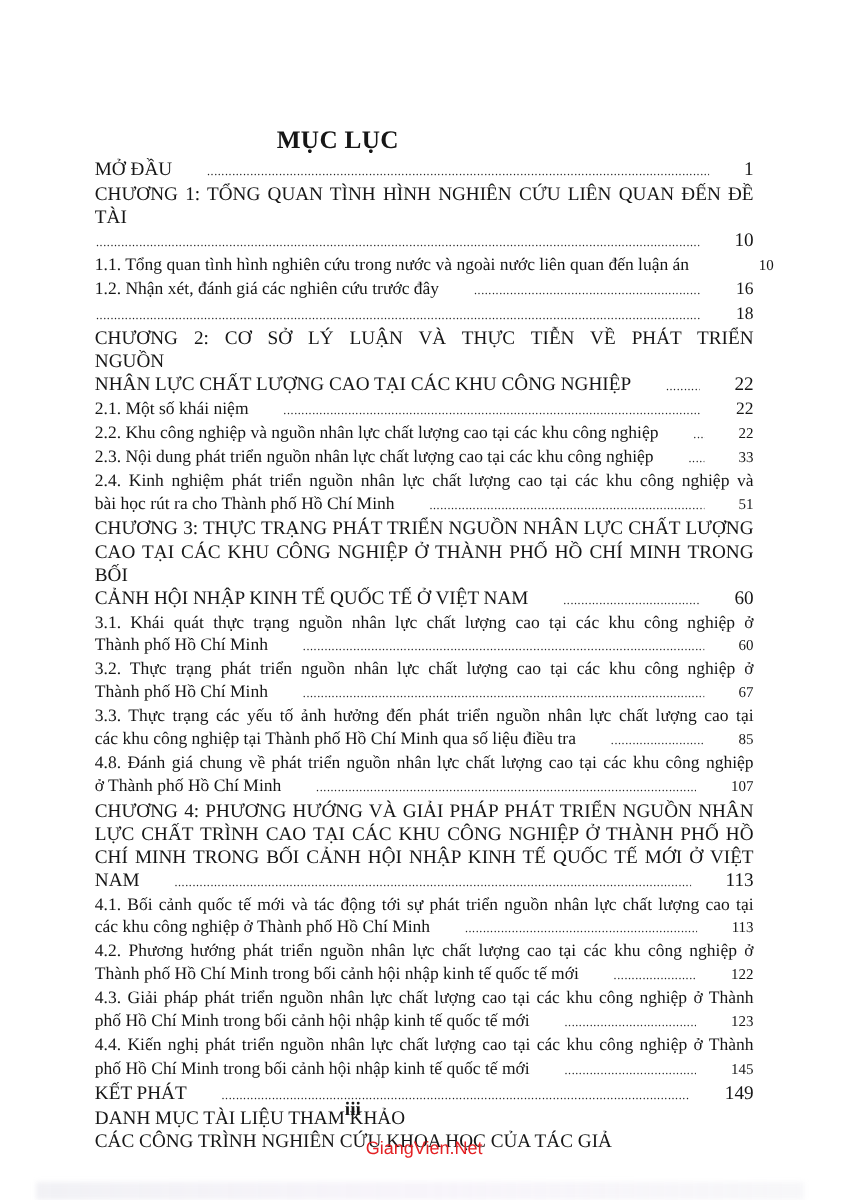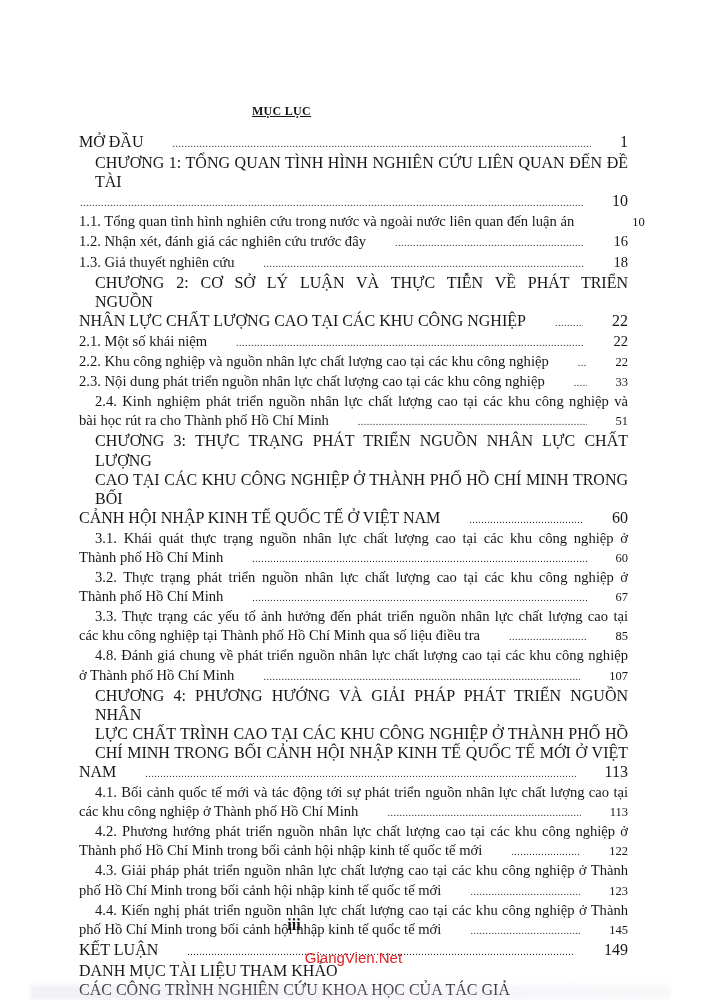--- a/index.html
+++ b/index.html
@@ -6,28 +6,28 @@
     body {
       width: 707px; height: 1000px;
       background: #ffffff;
       position: relative;
       overflow: hidden;
       font-family: "Liberation Serif", "DejaVu Serif", serif;
       color: #161616;
     }
     .page-title {
       position: absolute; top: 104px; left: 0; width: 563px;
-      text-align: center; font-weight: bold; font-size: 12px; letter-spacing: 0.3px; text-decoration: underline;
+      text-align: center; font-weight: bold; font-size: 21px; letter-spacing: 0.3px;
     }
     .toc {
       position: absolute; top: 132px; left: 79px; width: 549px;
       font-size: 14.6px; line-height: 19.1px;
     }
     .line { display: flex; align-items: baseline; white-space: nowrap; gap: 28px; }
-    .line.justify { display: block; text-align: justify; text-align-last: justify; white-space: normal; margin-left: 16px; }
+    .line.justify { display: block; text-align: justify; text-align-last: justify; white-space: normal; }
     .line .txt { flex: 0 0 auto; }
     .line .dots {
       flex: 1 1 auto; overflow: hidden; margin: 0 1px;
       font-size: 10px; letter-spacing: 0.5px; color: #222;
     }
     .line .dots::before {
       content: "..........................................................................................................................................................................................................................";
     }
     .line .pg { flex: 0 0 auto; }
     .line .pg.small { font-size: 12.5px; }
@@ -70,21 +70,20 @@
     <span class="txt">1.1. Tổng quan tình hình nghiên cứu trong nước và ngoài nước liên quan đến luận án</span>
     <span class="dots"></span>
     <span class="pg small">10</span>
   </div>
   <div class="line">
     <span class="txt">1.2. Nhận xét, đánh giá các nghiên cứu trước đây</span>
     <span class="dots"></span>
     <span class="pg">16</span>
   </div>
   <div class="line">
-    <span class="txt">1.3. Giả thuyết nghiên cứu</span>
     <span class="dots"></span>
     <span class="pg">18</span>
   </div>
 
   <div class="line justify chapter spaced">CHƯƠNG 2: CƠ SỞ LÝ LUẬN VÀ THỰC TIỄN VỀ PHÁT TRIỂN NGUỒN</div>
   <div class="line chapter">
     <span class="txt">NHÂN LỰC CHẤT LƯỢNG CAO TẠI CÁC KHU CÔNG NGHIỆP</span>
     <span class="dots"></span>
     <span class="pg">22</span>
   </div>
@@ -169,21 +168,21 @@
     <span class="pg small">123</span>
   </div>
   <div class="line justify">4.4. Kiến nghị phát triển nguồn nhân lực chất lượng cao tại các khu công nghiệp ở Thành</div>
   <div class="line">
     <span class="txt">phố Hồ Chí Minh trong bối cảnh hội nhập kinh tế quốc tế mới</span>
     <span class="dots"></span>
     <span class="pg small">145</span>
   </div>
 
   <div class="line chapter">
-    <span class="txt">KẾT LUẬN</span>
+    <span class="txt">KẾT PHÁT</span>
     <span class="dots"></span>
     <span class="pg">149</span>
   </div>
   <div class="line chapter">
     <span class="txt">DANH MỤC TÀI LIỆU THAM KHẢO</span>
   </div>
   <div class="line chapter">
     <span class="txt">CÁC CÔNG TRÌNH NGHIÊN CỨU KHOA HỌC CỦA TÁC GIẢ</span>
   </div>
 </div>

